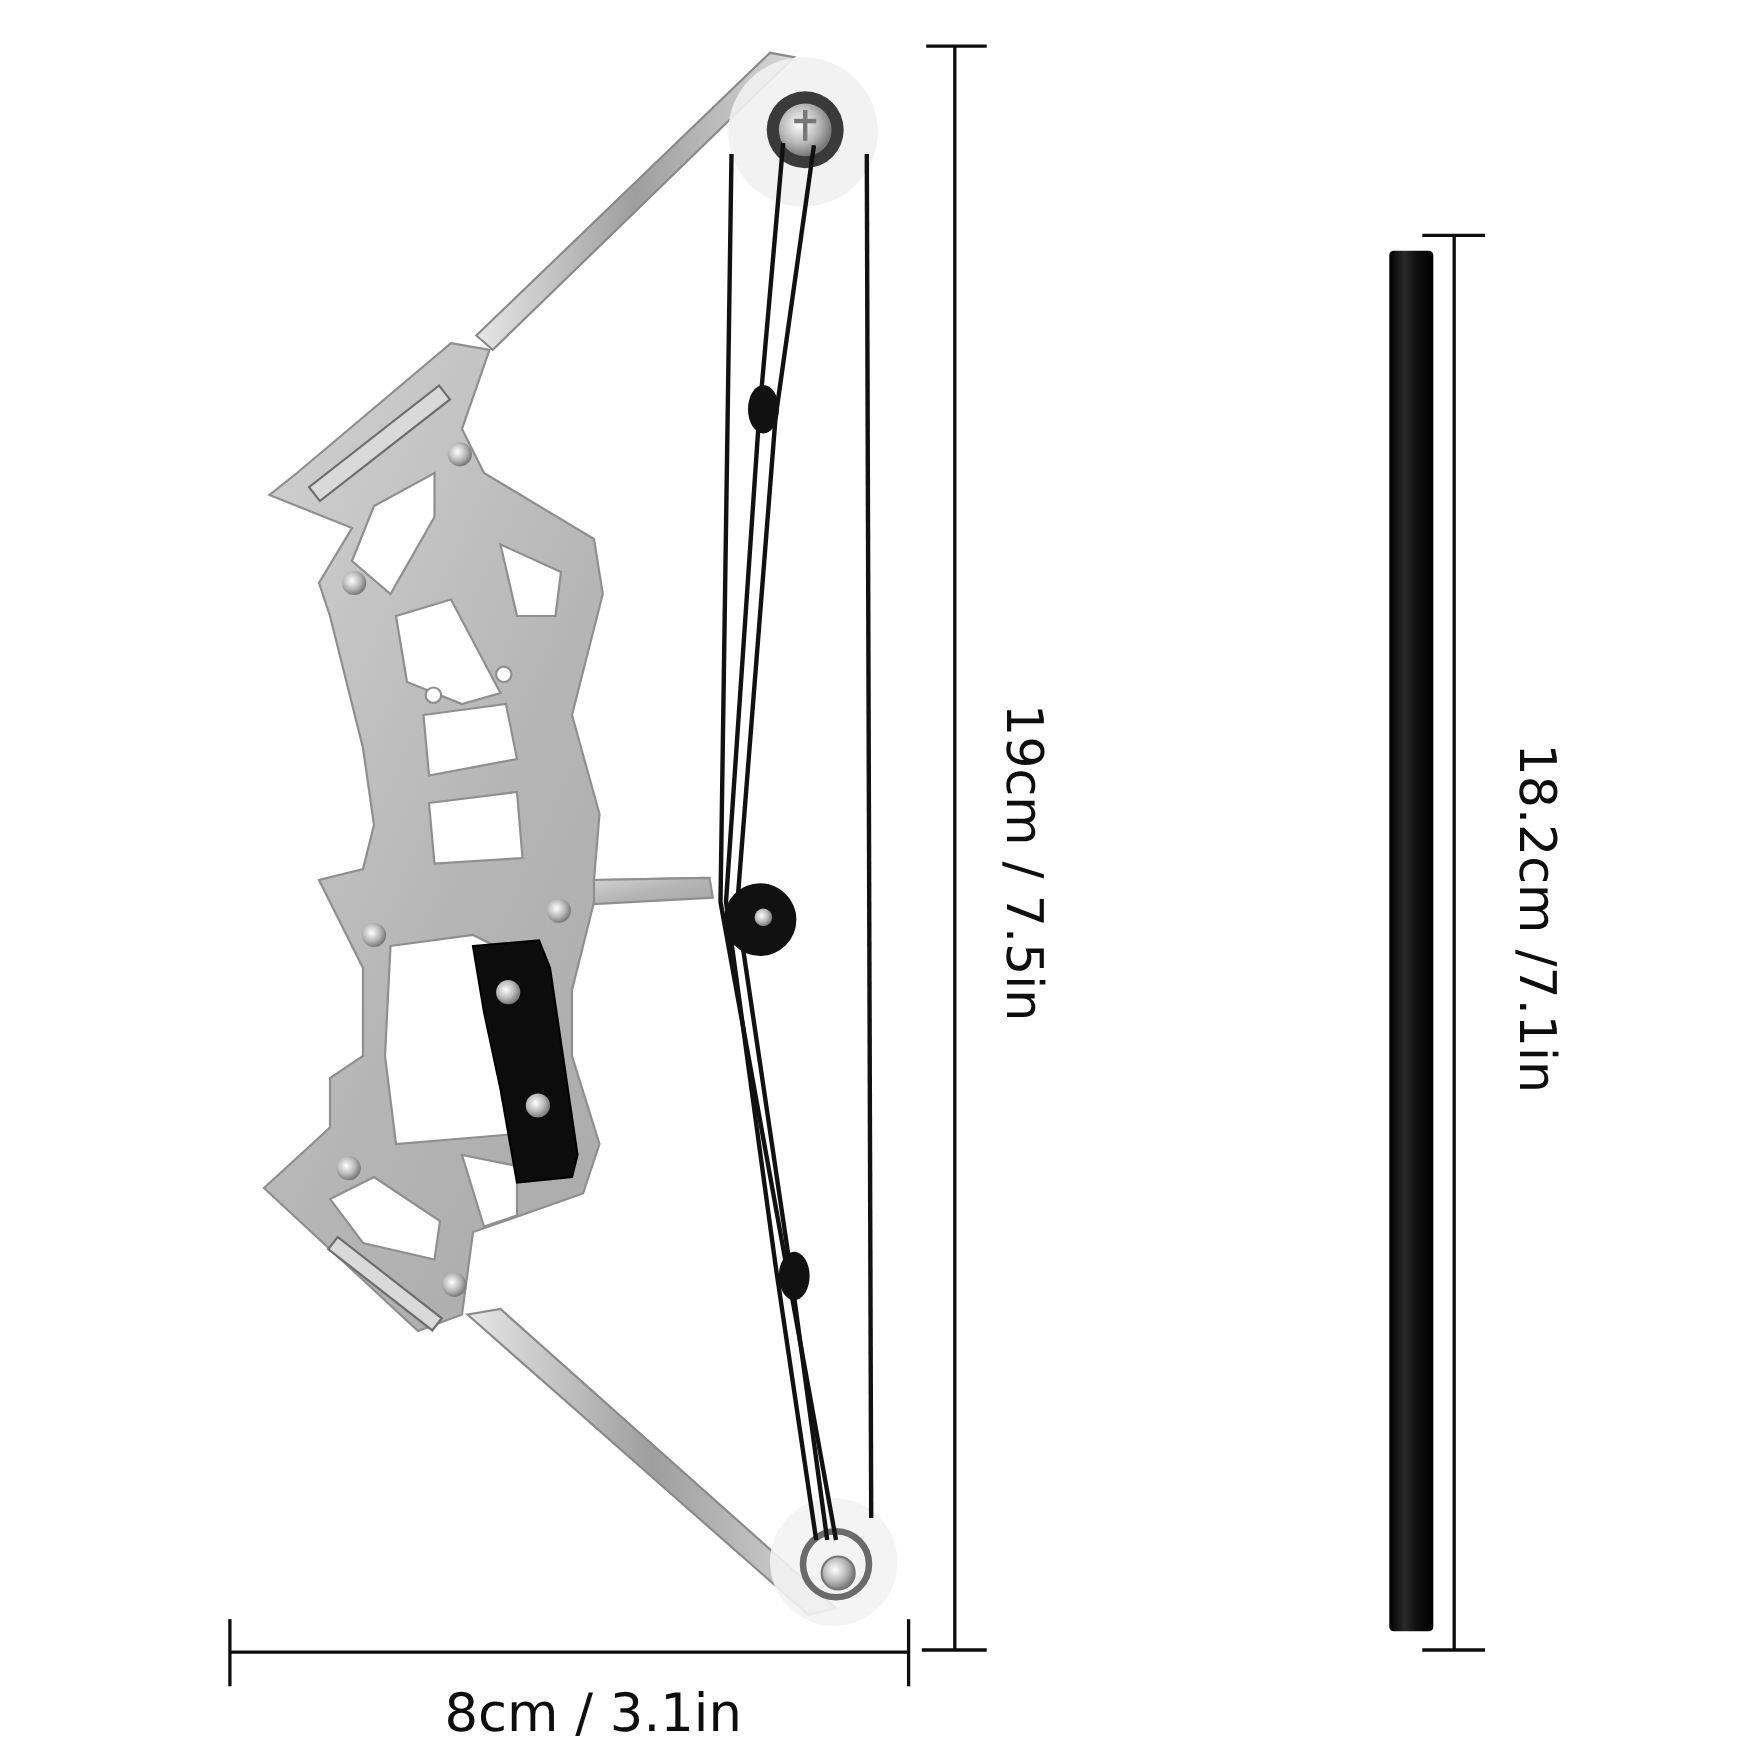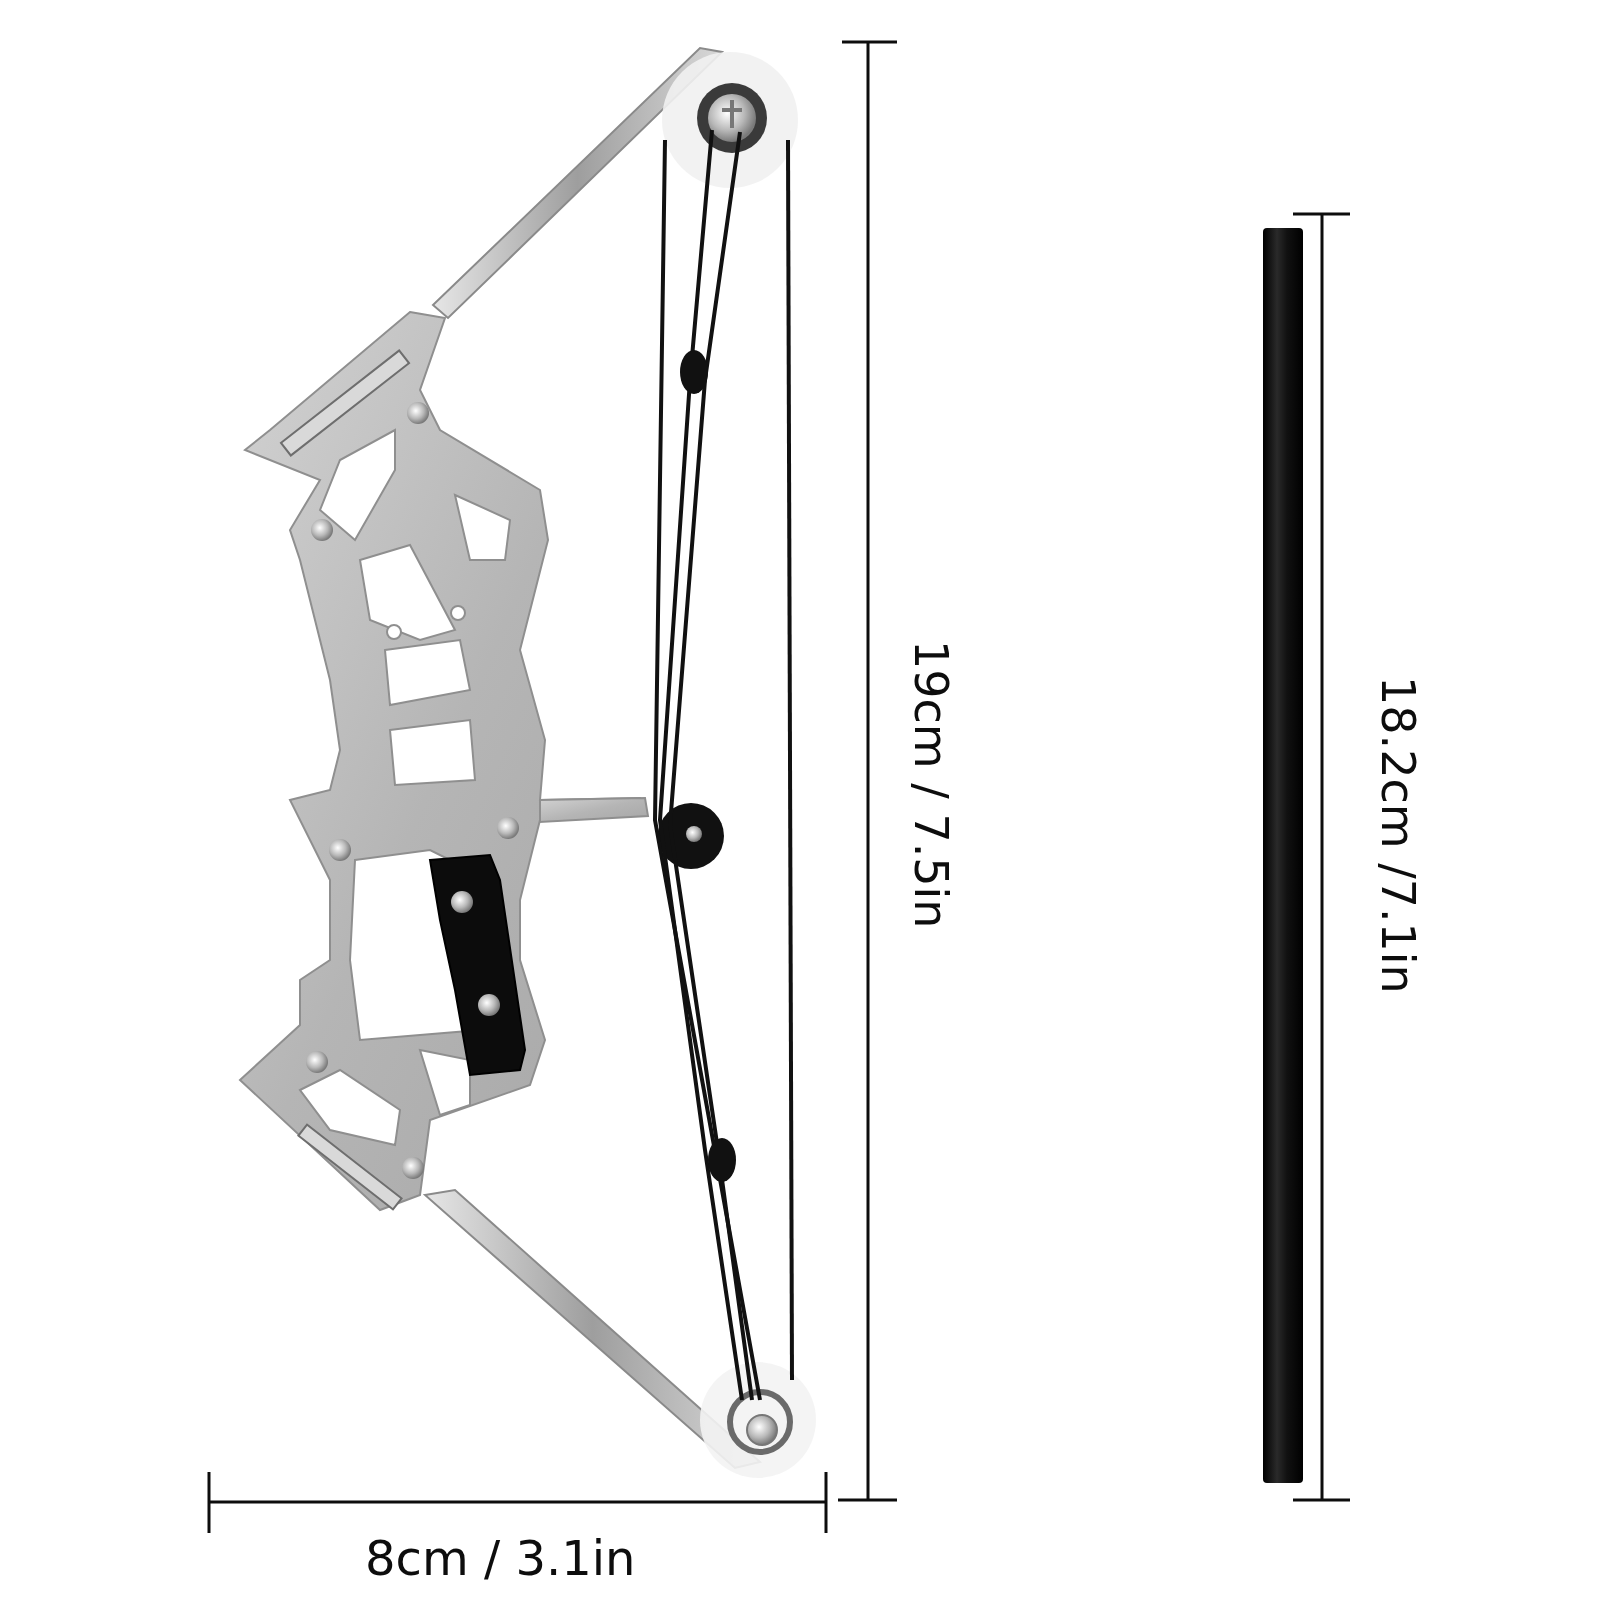--- a/index.html
+++ b/index.html
@@ -12,21 +12,21 @@
       font-size: 46px;
       letter-spacing: 0px;
       white-space: nowrap;
     }
     .vertical {
       transform-origin: left top;
       transform: rotate(90deg);
     }
     #label-height { left: 958px; top: 640px; }
     #label-arrow { left: 1425px; top: 676px; }
-    #label-width { left: 365px; top: 1530px; font-size: 48px; }
+    #label-width { left: 404px; top: 1530px; font-size: 48px; }
   </style>
 </head>
 <body>
 
 <svg id="canvas" viewBox="0 0 1600 1600" xmlns="http://www.w3.org/2000/svg">
   <defs>
     <linearGradient id="metalGrad" x1="0" y1="0" x2="1" y2="1">
       <stop offset="0" stop-color="#d2d2d2"></stop>
       <stop offset="0.5" stop-color="#b5b5b5"></stop>
       <stop offset="1" stop-color="#a6a6a6"></stop>

